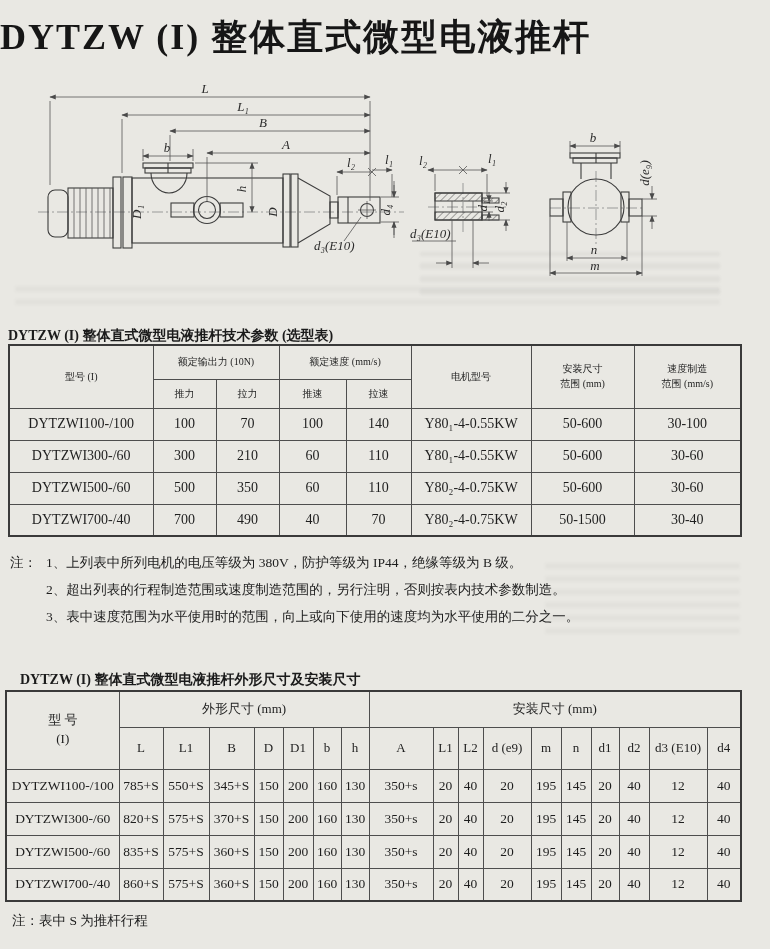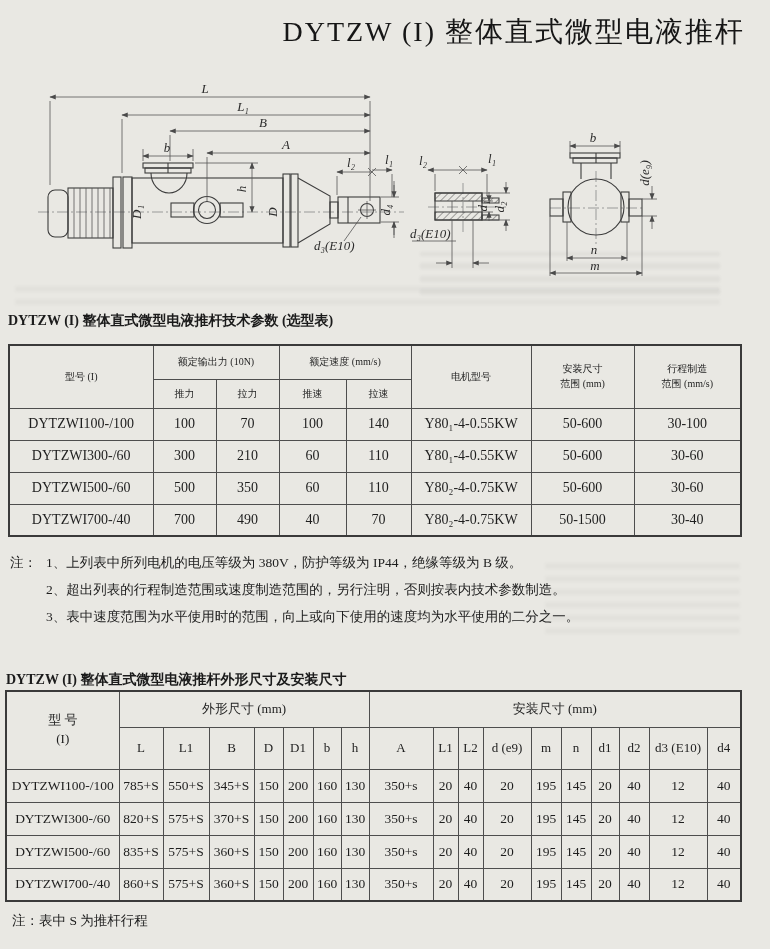--- a/index.html
+++ b/index.html
@@ -9,31 +9,31 @@
     font-family:"Liberation Serif","DejaVu Serif",serif;
     color:#1e1e1e;
   }
   .paper{
     position:relative;width:770px;height:949px;overflow:hidden;
     background:linear-gradient(130deg,#edecе8 0%,#e9e8e3 40%,#e6e5e0 75%,#eae9e4 100%);
     background-color:#e9e8e3;
   }
   .title{
     position:absolute;top:13px;left:0;width:745px;margin:0;
-    text-align:right;font-size:28px;font-weight:normal;letter-spacing:2px;color:#161616;
+    text-align:left;font-size:36px;font-weight:bold;letter-spacing:2px;color:#161616;
   }
   .drawing{position:absolute;top:75px;left:0;}
   .drawing text{font-size:13px;font-style:italic;fill:#2b2b2b;font-family:"Liberation Serif","DejaVu Serif",serif;}
   .ol{stroke:#3d3d3d;stroke-width:1.1;fill:none;}
   .dim{stroke:#555;stroke-width:0.8;fill:none;}
   .cl{stroke:#7a7a7a;stroke-width:0.7;fill:none;stroke-dasharray:11 3 2 3;}
   .hatchband{stroke:#3d3d3d;stroke-width:1;}
   .caption{position:absolute;font-size:14px;font-weight:bold;color:#1b1b1b;white-space:nowrap;}
-  .c1{top:312px;left:8px;}
-  .c2{top:671px;left:6px;}
+  .c1{top:327px;left:8px;}
+  .c2{top:671px;left:20px;}
   table{position:absolute;border-collapse:collapse;table-layout:fixed;border:2px solid #3a3a3a;}
   th,td{border:1px solid #4e4e4e;font-weight:normal;text-align:center;padding:0;overflow:hidden;}
   .t1{top:344px;left:8px;width:732px;}
   .t2{top:690px;left:5px;width:735px;}
   .t1 th{font-size:10px;}
   .t1 td{font-size:14px;}
   .t2 th{font-size:13px;}
   .t2 td{font-size:13.5px;}
   .t1 thead tr:nth-child(1){height:34px;}
   .t1 thead tr:nth-child(2){height:29px;}
@@ -227,21 +227,21 @@
       <tr>
         <th rowspan="2">型号 (I)</th>
         <th colspan="2">额定输出力 (10N)</th>
         <th colspan="2">额定速度 (mm/s)</th>
         <th rowspan="2">电机型号</th>
         <th rowspan="2" class="th2">
           <div>安装尺寸</div>
           <div>范围 (mm)</div>
         </th>
         <th rowspan="2" class="th2">
-          <div>行程制造</div>
+          <div>速度制造</div>
           <div>范围 (mm/s)</div>
         </th>
       </tr>
       <tr>
         <th>推力</th>
         <th>拉力</th>
         <th>推速</th>
         <th>拉速</th>
       </tr>
     </thead>

